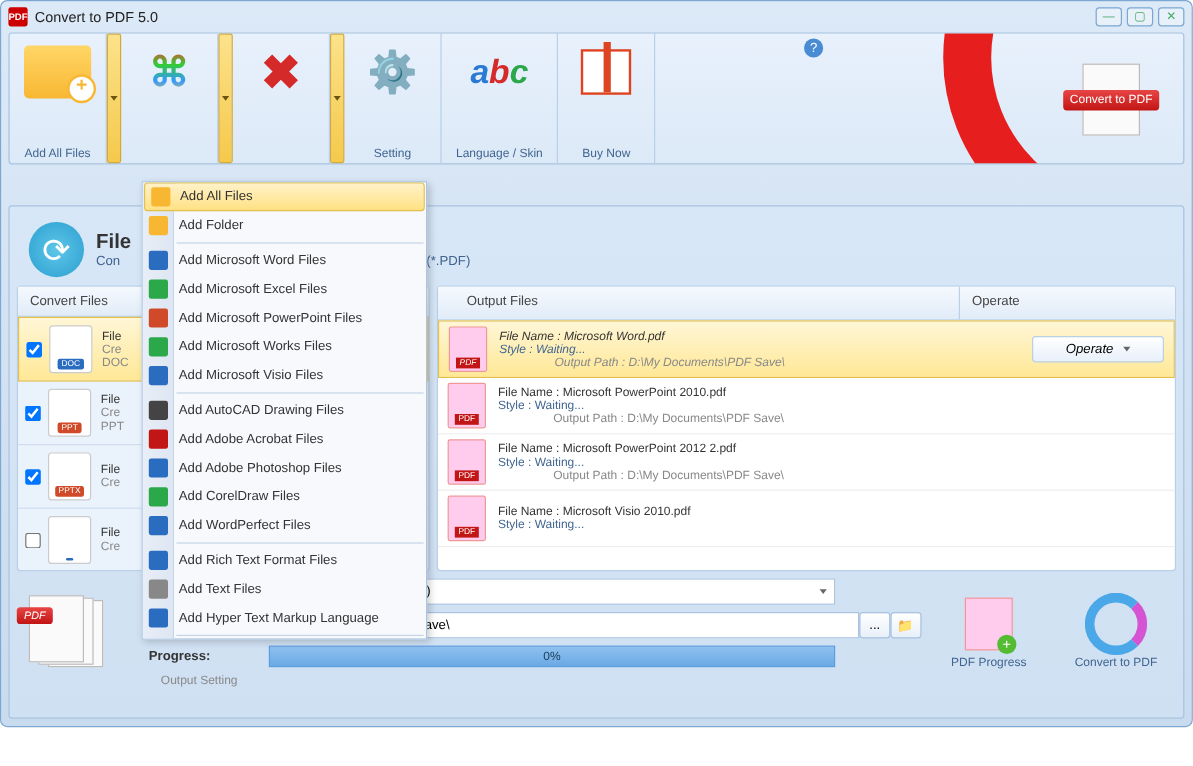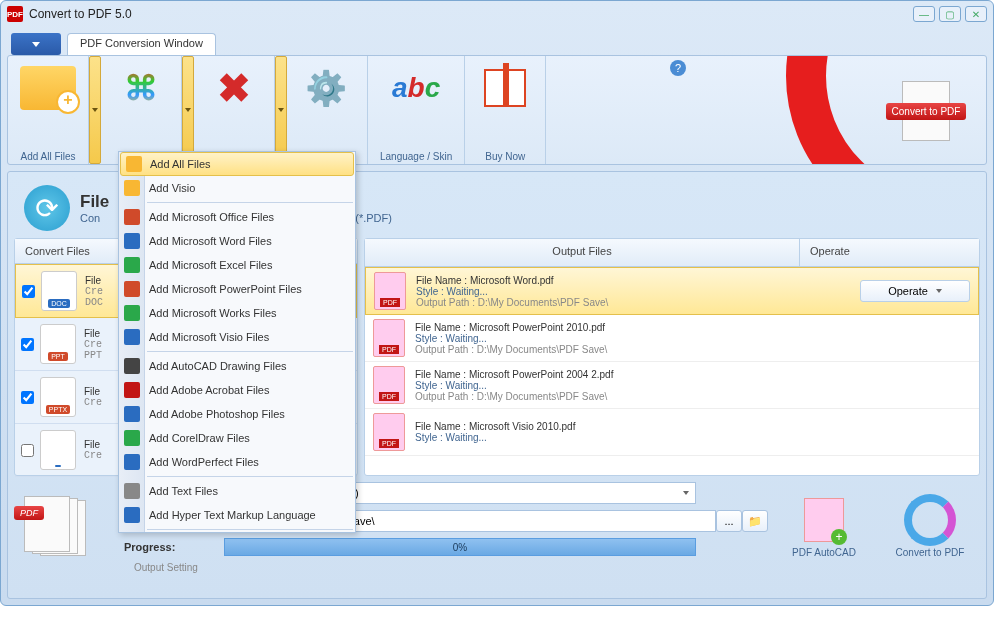--- a/index.html
+++ b/index.html
@@ -44,34 +44,34 @@
 .pane-header { height: 28px; background: linear-gradient(#f5f9fe, #e1ecf8); border-bottom: 1px solid #b9d0e8; font-size: 11px; color: #444; padding: 6px 10px; }
 .source-item { display: flex; align-items: center; padding: 6px; border-bottom: 1px solid #d0def0; }
 .source-item.selected { background: linear-gradient(#fff6d6, #ffe896); border: 1px solid #e4c04b; }
 .source-item input[type=checkbox] { margin-right: 6px; }
 .src-icon { width: 36px; height: 40px; background: #fff; border: 1px solid #ccc; border-radius: 3px; margin-right: 8px; position: relative; display:flex; align-items:flex-end; justify-content:center; }
 .src-icon .ext { font-size: 7px; background: #2a6cc0; color: #fff; padding: 1px 3px; border-radius: 2px; margin-bottom:2px; }
 .src-icon.ppt .ext { background: #d04a2a; }
 .src-icon.pptx .ext { background: #d04a2a; }
 .src-meta { font-size: 10px; }
 .src-meta .fn { color: #333; }
-.src-meta .gray { color: #888; font-family: Liberation Mono, monospace; }
+.src-meta .gray { color: #888; }
 
 .right-pane { flex: 1; border: 1px solid #b9d0e8; background: #fff; border-radius: 3px; display: flex; flex-direction: column; }
 .right-header { height: 28px; background: linear-gradient(#f5f9fe, #e1ecf8); border-bottom: 1px solid #b9d0e8; display: flex; font-size: 11px; color: #444; }
-.right-header .col1 { flex: 1; padding: 6px 24px; text-align: center; }
+.right-header .col1 { flex: 1; padding: 6px 24px; }
 .right-header .col2 { width: 180px; padding: 6px 10px; border-left: 1px solid #b9d0e8; }
 .out-item { display: flex; align-items: center; padding: 4px 8px; border-bottom: 1px solid #eee; }
-.out-item.selected { background: linear-gradient(#fff6d6, #ffe896); border: 1px solid #e4c04b; }
+.out-item.selected { background: linear-gradient(#fff6d6, #ffe896); border: 1px solid #e4c04b; font-style: italic; }
 .out-icon { width: 32px; height: 38px; background: #fce; border: 1px solid #e99; border-radius: 2px; margin-right: 10px; position: relative; display:flex; align-items:flex-end; justify-content:center; }
 .out-icon .ext { font-size: 7px; background: #c21515; color: #fff; padding: 1px 3px; margin-bottom:2px; }
 .out-meta { font-size: 10px; flex: 1; }
 .out-meta .fn { color: #333; }
 .out-meta .style { color: #406590; }
-.out-meta .path { color: #888; }
+.out-meta .path { color: #888; margin-left: 46px; }
 .operate-btn { width: 110px; height: 22px; border: 1px solid #b9d0e8; border-radius: 3px; background: linear-gradient(#fff, #e8f0fa); font-size: 11px; display: flex; align-items: center; justify-content: center; cursor: pointer; }
 .operate-btn::after { content: ""; border-left: 3px solid transparent; border-right: 3px solid transparent; border-top: 4px solid #666; margin-left: 8px; }
 
 .bottom-bar { margin-top: 6px; display: flex; align-items: center; gap: 6px; }
 .pdf-stack { width: 84px; height: 64px; position: relative; }
 .pdf-stack .pg { position: absolute; width: 46px; height: 56px; background: #fafafa; border: 1px solid #bbb; }
 .pdf-stack .badge { position: absolute; left: 0; top: 10px; background: linear-gradient(#e84545, #c21515); color: #fff; font-size: 9px; font-style: italic; padding: 2px 6px; border-radius: 3px; z-index:3; }
 .bottom-mid { flex: 1; }
 .row { display: flex; align-items: center; font-size: 11px; margin-bottom: 6px; }
 .row .lbl { width: 120px; color: #333; font-weight: bold; padding-left: 20px; }
@@ -117,24 +117,20 @@
         <span>—</span>
       </div>
     <div class="win-btn">
         <span>▢</span>
       </div>
     <div class="win-btn">
         <span>✕</span>
       </div>
   </div>
 
-  <div class="tabrow">
-    <div class="orb"></div>
-    <div class="tab">PDF Conversion Window</div>
-  </div>
 
   <div class="ribbon">
     <div class="ribbon-group">
       <div class="icon-big">
           <div class="i-folder"></div>
         </div>
       <div class="label">Add All Files</div>
     </div>
     <div class="ribbon-split"></div>
     <div class="ribbon-group">
@@ -265,21 +261,21 @@
                 <div class="style">Style : Waiting...</div>
                 <div class="path">Output Path : D:\My Documents\PDF Save\</div>
               </div>
               <div style="width:110px"></div>
             </div>
             <div class="out-item">
               <div class="out-icon">
                 <span class="ext">PDF</span>
               </div>
               <div class="out-meta">
-                <div class="fn">File Name : Microsoft PowerPoint 2004 2.pdf</div>
+                <div class="fn">File Name : Microsoft PowerPoint 2012 2.pdf</div>
                 <div class="style">Style : Waiting...</div>
                 <div class="path">Output Path : D:\My Documents\PDF Save\</div>
               </div>
               <div style="width:110px"></div>
             </div>
             <div class="out-item">
               <div class="out-icon">
                 <span class="ext">PDF</span>
               </div>
               <div class="out-meta">
@@ -319,47 +315,43 @@
           <div class="lbl">Progress:</div>
           <div class="progress">0%</div>
           <div style="width:72px;"></div>
         </div>
         <div class="output-setting">Output Setting</div>
       </div>
       <div class="bottom-act">
         <div class="ic">
             <div class="i-pwd"></div>
           </div>
-        <span>PDF AutoCAD</span>
+        <span>PDF Progress</span>
       </div>
       <div class="bottom-act">
         <div class="ic">
             <div class="i-cycle"></div>
           </div>
         <span>Convert to PDF</span>
       </div>
     </div>
 
   </div>
 
   <div class="dropdown" id="dropdown">
     <div class="strip"></div>
   <div class="dd-item hover">
         <span class="dd-ico" style="background:#f8b733;"></span>
         <span>Add All Files</span>
       </div>
       <div class="dd-item">
         <span class="dd-ico" style="background:#f8b733;"></span>
-        <span>Add Visio</span>
+        <span>Add Folder</span>
       </div>
       <div class="dd-sep"></div>
-      <div class="dd-item">
-        <span class="dd-ico" style="background:#d04a2a;"></span>
-        <span>Add Microsoft Office Files</span>
-      </div>
       <div class="dd-item">
         <span class="dd-ico" style="background:#2a6cc0;"></span>
         <span>Add Microsoft Word Files</span>
       </div>
       <div class="dd-item">
         <span class="dd-ico" style="background:#2aa84a;"></span>
         <span>Add Microsoft Excel Files</span>
       </div>
       <div class="dd-item">
         <span class="dd-ico" style="background:#d04a2a;"></span>
@@ -389,20 +381,24 @@
       <div class="dd-item">
         <span class="dd-ico" style="background:#2aa84a;"></span>
         <span>Add CorelDraw Files</span>
       </div>
       <div class="dd-item">
         <span class="dd-ico" style="background:#2a6cc0;"></span>
         <span>Add WordPerfect Files</span>
       </div>
       <div class="dd-sep"></div>
       <div class="dd-item">
+        <span class="dd-ico" style="background:#2a6cc0;"></span>
+        <span>Add Rich Text Format Files</span>
+      </div>
+      <div class="dd-item">
         <span class="dd-ico" style="background:#888;"></span>
         <span>Add Text Files</span>
       </div>
       <div class="dd-item">
         <span class="dd-ico" style="background:#2a6cc0;"></span>
         <span>Add Hyper Text Markup Language</span>
       </div>
       <div class="dd-sep"></div>
     </div>
 

